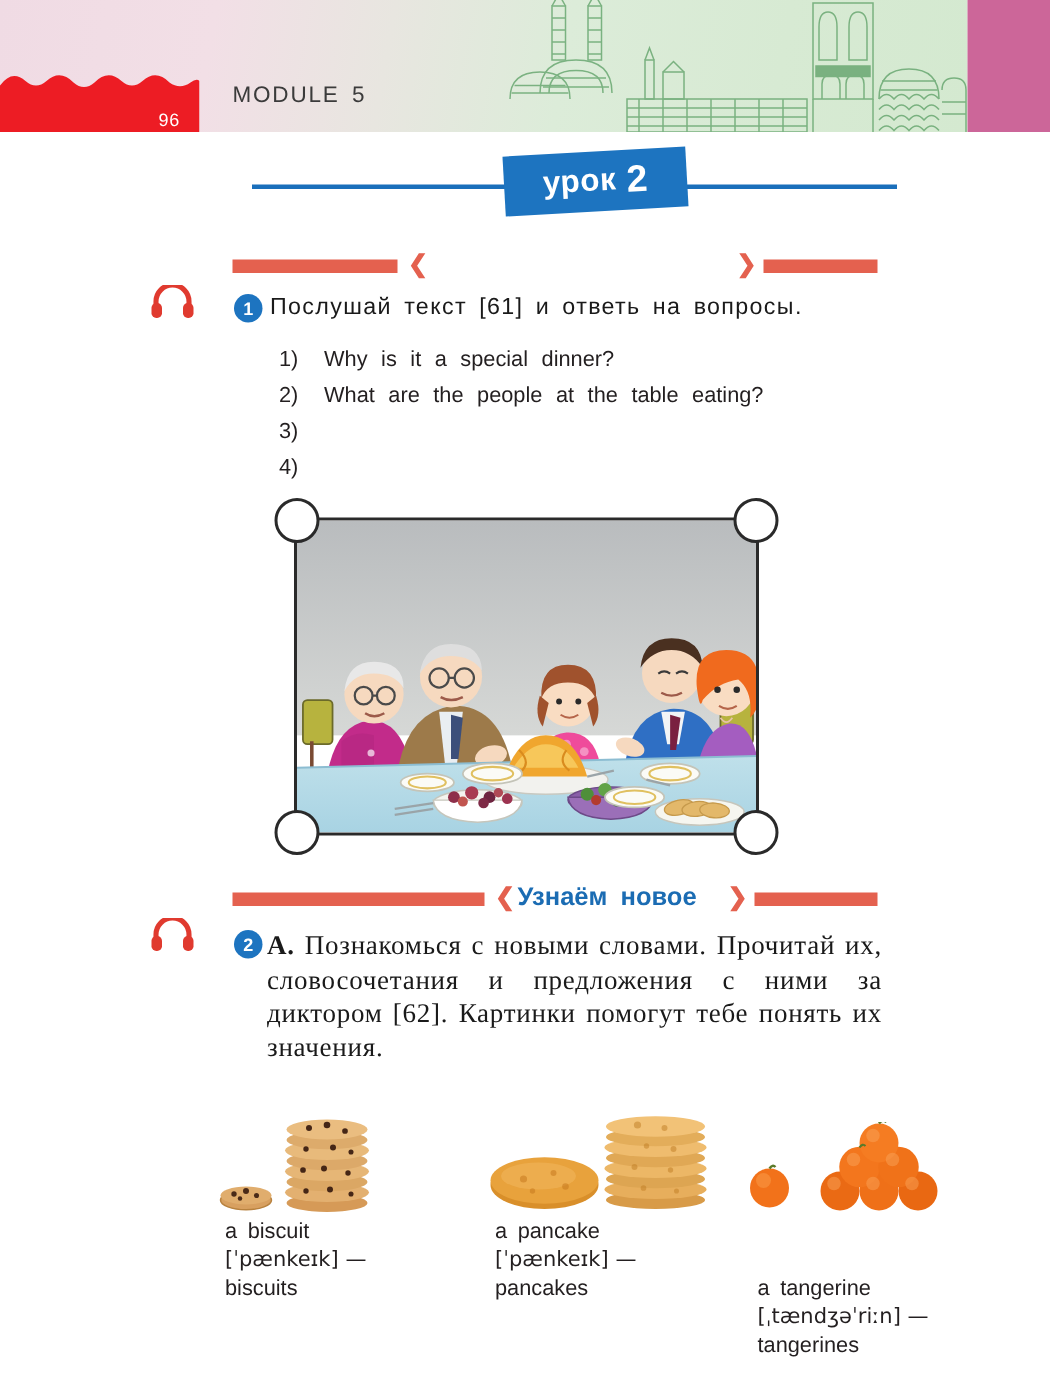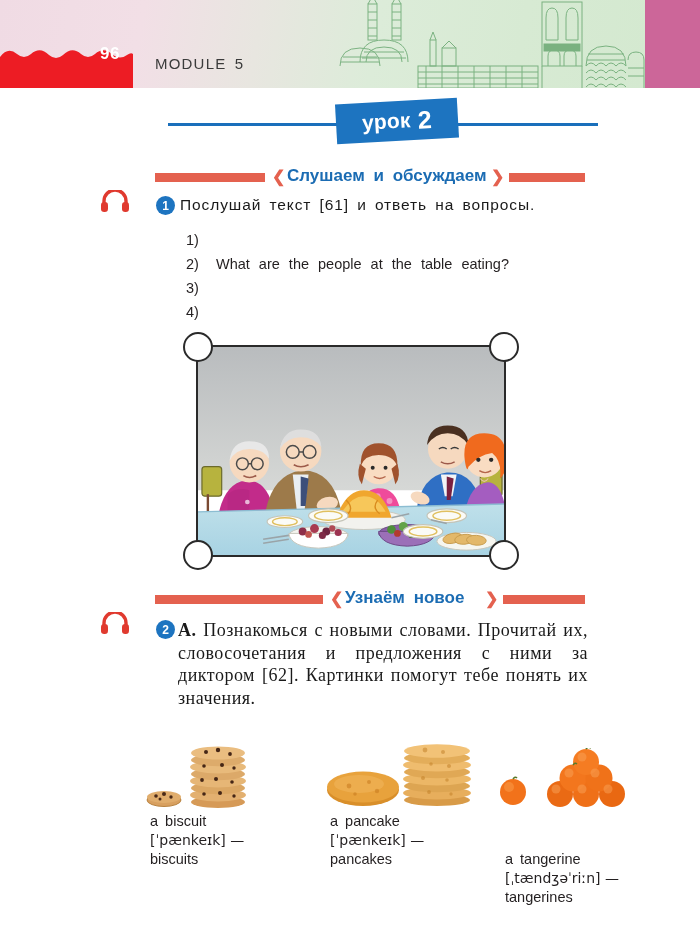--- a/index.html
+++ b/index.html
@@ -43,26 +43,26 @@
     width: 315px; height: 88px;
     opacity: .85;
   }
   .header-red {
     position: absolute;
     left: 0; top: 48px;
     width: 133px; height: 40px;
   }
   .page-number {
     position: absolute;
-    left: 0; top: 44px;
+    left: 0; top: 73px;
     width: 120px;
     text-align: right;
     color: #ffffff;
-    font-size: 17px;
-    font-weight: bold;
+    font-size: 12px;
+    font-weight: normal;
     letter-spacing: .5px;
   }
   .module-label {
     position: absolute;
     left: 155px; top: 55px;
     font-size: 15px;
     color: #3b3b3b;
     letter-spacing: 1.2px;
     word-spacing: 3px;
   }
@@ -331,36 +331,36 @@
 </div>
 <div class="lesson-tag"></div>
 <div class="lesson-tag-text">
   <span>урок</span>
   <span class="num">2</span>
 </div>
 
 <div class="section-head" style="top:166px;">
   <div class="bar-left" style="width:110px;"></div>
   <div class="chev" style="left:117px;">❮</div>
-  <div class="title" style="left:132px;">Слушаем  и  обсуждаем</div>
   <div class="chev" style="left:336px;">❯</div>
   <div class="bar-right" style="width:76px;"></div>
 </div>
 
 <svg class="headphone" style="left:100px; top:190px;" viewBox="0 0 30 22">
   <path d="M4 16 L4 11 A11 11 0 0 1 26 11 L26 16" stroke="#e03a2f" stroke-width="3.4" fill="none" stroke-linecap="round"></path>
   <rect x="1" y="12" width="7" height="10" rx="3.2" fill="#e03a2f"></rect>
   <rect x="22" y="12" width="7" height="10" rx="3.2" fill="#e03a2f"></rect>
 </svg>
 <div class="ex-num" style="left:156px; top:196px;">1</div>
 <div class="task-text" style="left:180px; top:196px;">Послушай  текст  [61]  и  ответь  на  вопросы.</div>
 
 <div class="questions">
   <div class="q-row">
     <span class="q-num">1)</span>
+    <span class="q-text">Why is it a special dinner?</span>
   </div>
   <div class="q-row">
     <span class="q-num">2)</span>
     <span class="q-text">What are the people at the table eating?</span>
   </div>
   <div class="q-row">
     <span class="q-num">3)</span>
   </div>
   <div class="q-row">
     <span class="q-num">4)</span>

